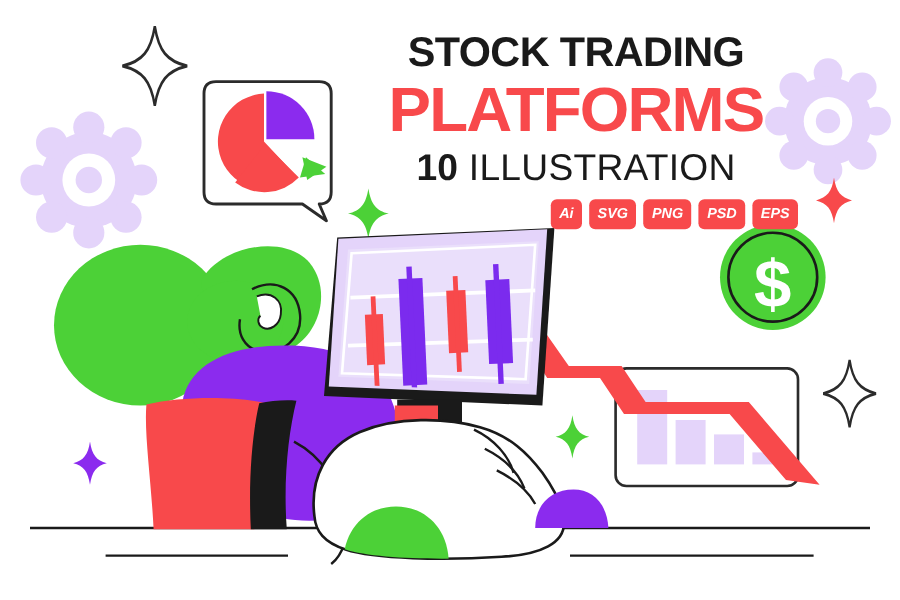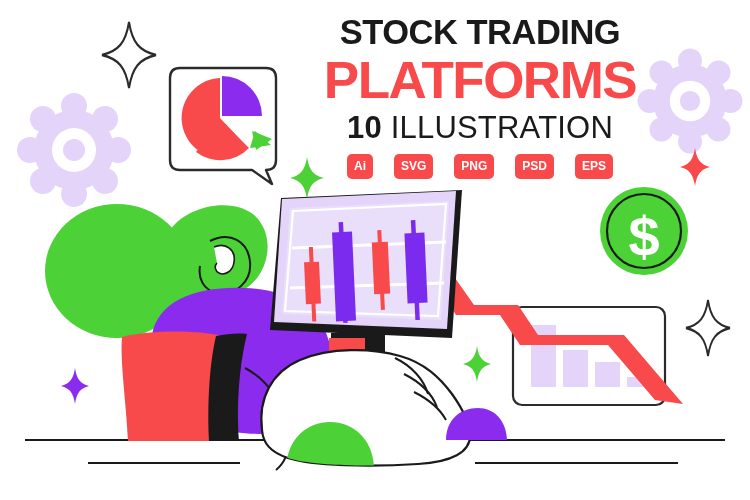--- a/index.html
+++ b/index.html
@@ -8,21 +8,21 @@
     background:#ffffff;
     font-family:"Liberation Sans", sans-serif;
     overflow:hidden;
     position:relative;
   }
   #stage { position:relative; width:750px; height:500px; background:#fff; }
   #art { position:absolute; inset:0; }
 
   
   .title-block{
-    position:absolute; left:295px; top:12px; width:370px;
+    position:absolute; left:295px; top:24px; width:370px;
     text-align:center; pointer-events:none;
   }
   .t-line1{
     font-size:34.5px; line-height:40px; font-weight:bold;
     letter-spacing:-0.5px; color:#1a1a1a; white-space:nowrap;
     font-family:"Liberation Sans", sans-serif;
   }
   .t-line2{
     font-size:52px; line-height:52px; font-weight:bold;
     letter-spacing:-1.5px; color:#F8494B; white-space:nowrap;
@@ -31,21 +31,21 @@
   }
   .t-line3{
     font-size:31px; line-height:36px; color:#1a1a1a; white-space:nowrap;
     margin-top:4px; letter-spacing:0.2px;
     font-family:"Liberation Sans", sans-serif;
   }
   .t-line3 .num{ font-weight:bold; }
   .t-line3 .word{ font-weight:normal; }
 
   .badges{
-    display:flex; justify-content:center; gap:21px; margin-top:8px;
+    display:flex; justify-content:flex-end; gap:6px; margin-top:8px;font-style:italic;
   }
   .badge{
     background:#F8494B; color:#ffffff; border-radius:5px;
     font-size:12px; font-weight:bold; line-height:1;
     padding:6px 7px 7px 7px; min-width:24px; text-align:center;
     font-family:"Liberation Sans", sans-serif;
   }
 </style>
 </head>
 <body>

